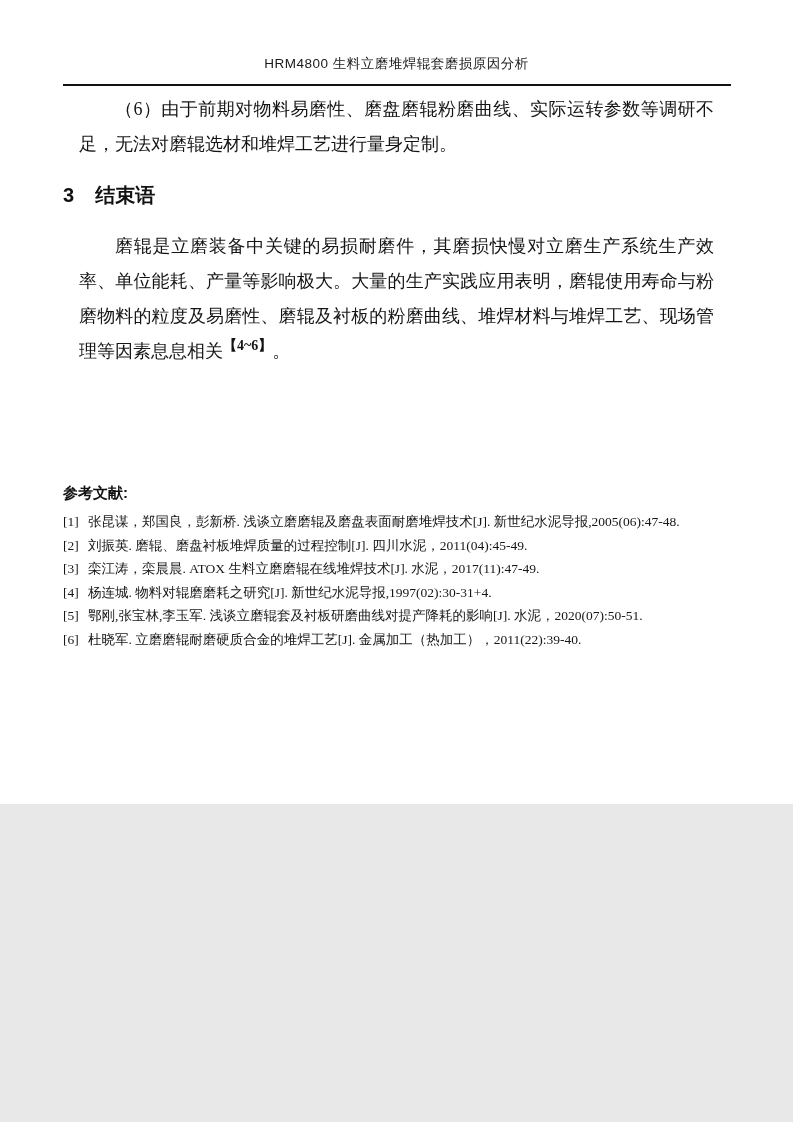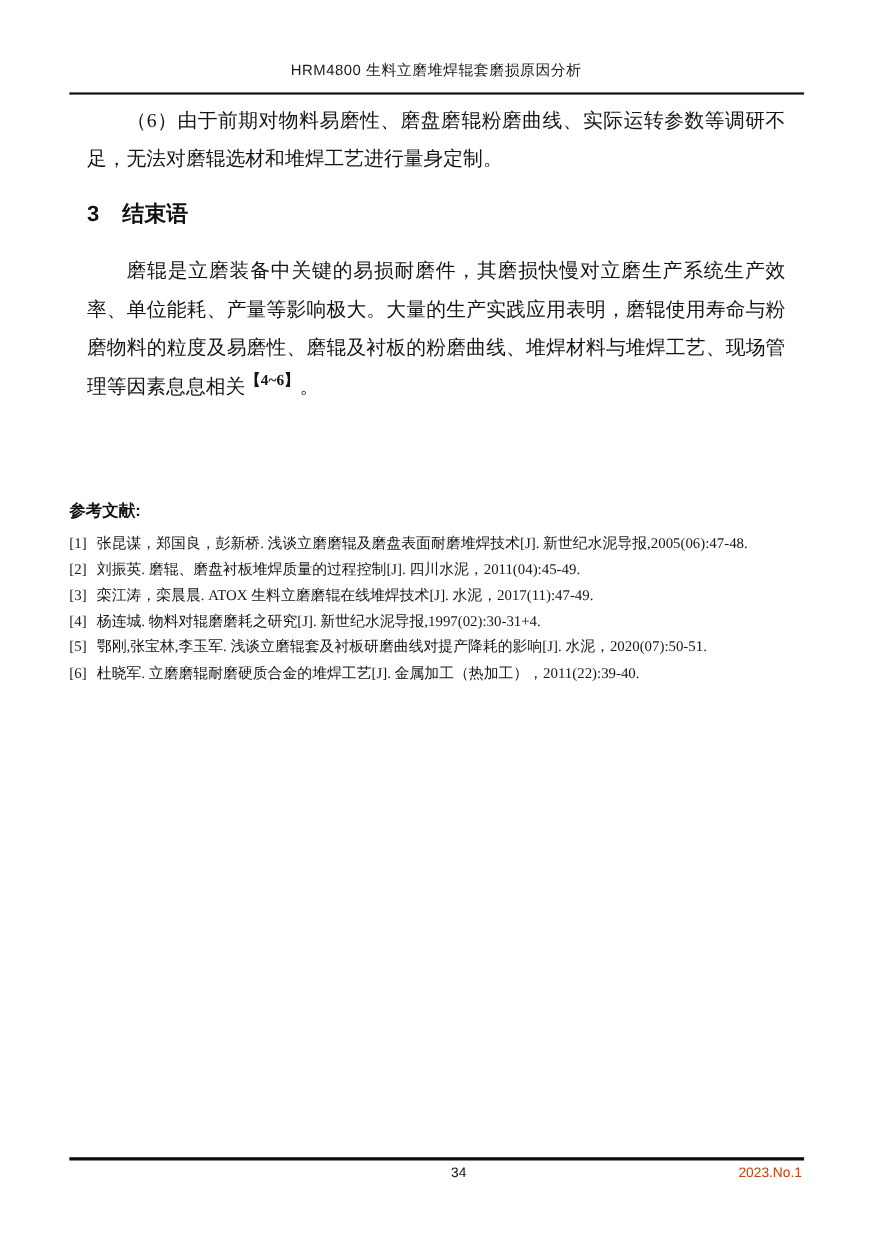--- a/index.html
+++ b/index.html
@@ -1,19 +1,19 @@
 <!DOCTYPE html>
 <html lang="zh"><head>
 <meta charset="utf-8">
 <style>
   html, body { margin: 0; padding: 0; background: #e8e8e8; }
   .page {
     position: relative;
     width: 793px;
-    height: 1122px;
+    height: 804px;
     margin: 0 auto;
     background: #ffffff;
     color: #141414;
     overflow: hidden;
   }
   
   .running-header {
     position: absolute;
     top: 55px; left: 63px; right: 63px;
     text-align: center;
@@ -36,37 +36,37 @@
   .body-para {
     margin: 16px;
     font-size: 18px;
     line-height: 35px;
     text-align: justify;
     text-indent: 2em;
     color: #141414;
   }
   .body-para.first { margin-top: 4px; }
   .section-heading {
-    margin: 16px;
+    margin: 0;
     font-family: "Liberation Sans", "DejaVu Sans", sans-serif;
     font-weight: bold;
     font-size: 20px;
     line-height: 35px;
     color: #111;
   }
   .section-number { display: inline-block; }
   .section-title { display: inline-block; margin-left: 21px; }
   sup.citation {
     font-size: 14px;
     font-weight: bold;
     vertical-align: super;
     line-height: 0;
   }
   
-  .references { margin-top: 84px; }
+  .references { margin-top: 112px; }
   .ref-heading {
     font-family: "Liberation Sans", "DejaVu Sans", sans-serif;
     font-weight: bold;
     font-size: 15px;
     line-height: 24px;
     margin-bottom: 5px;
     color: #111;
   }
   .ref-item {
     display: flex;

